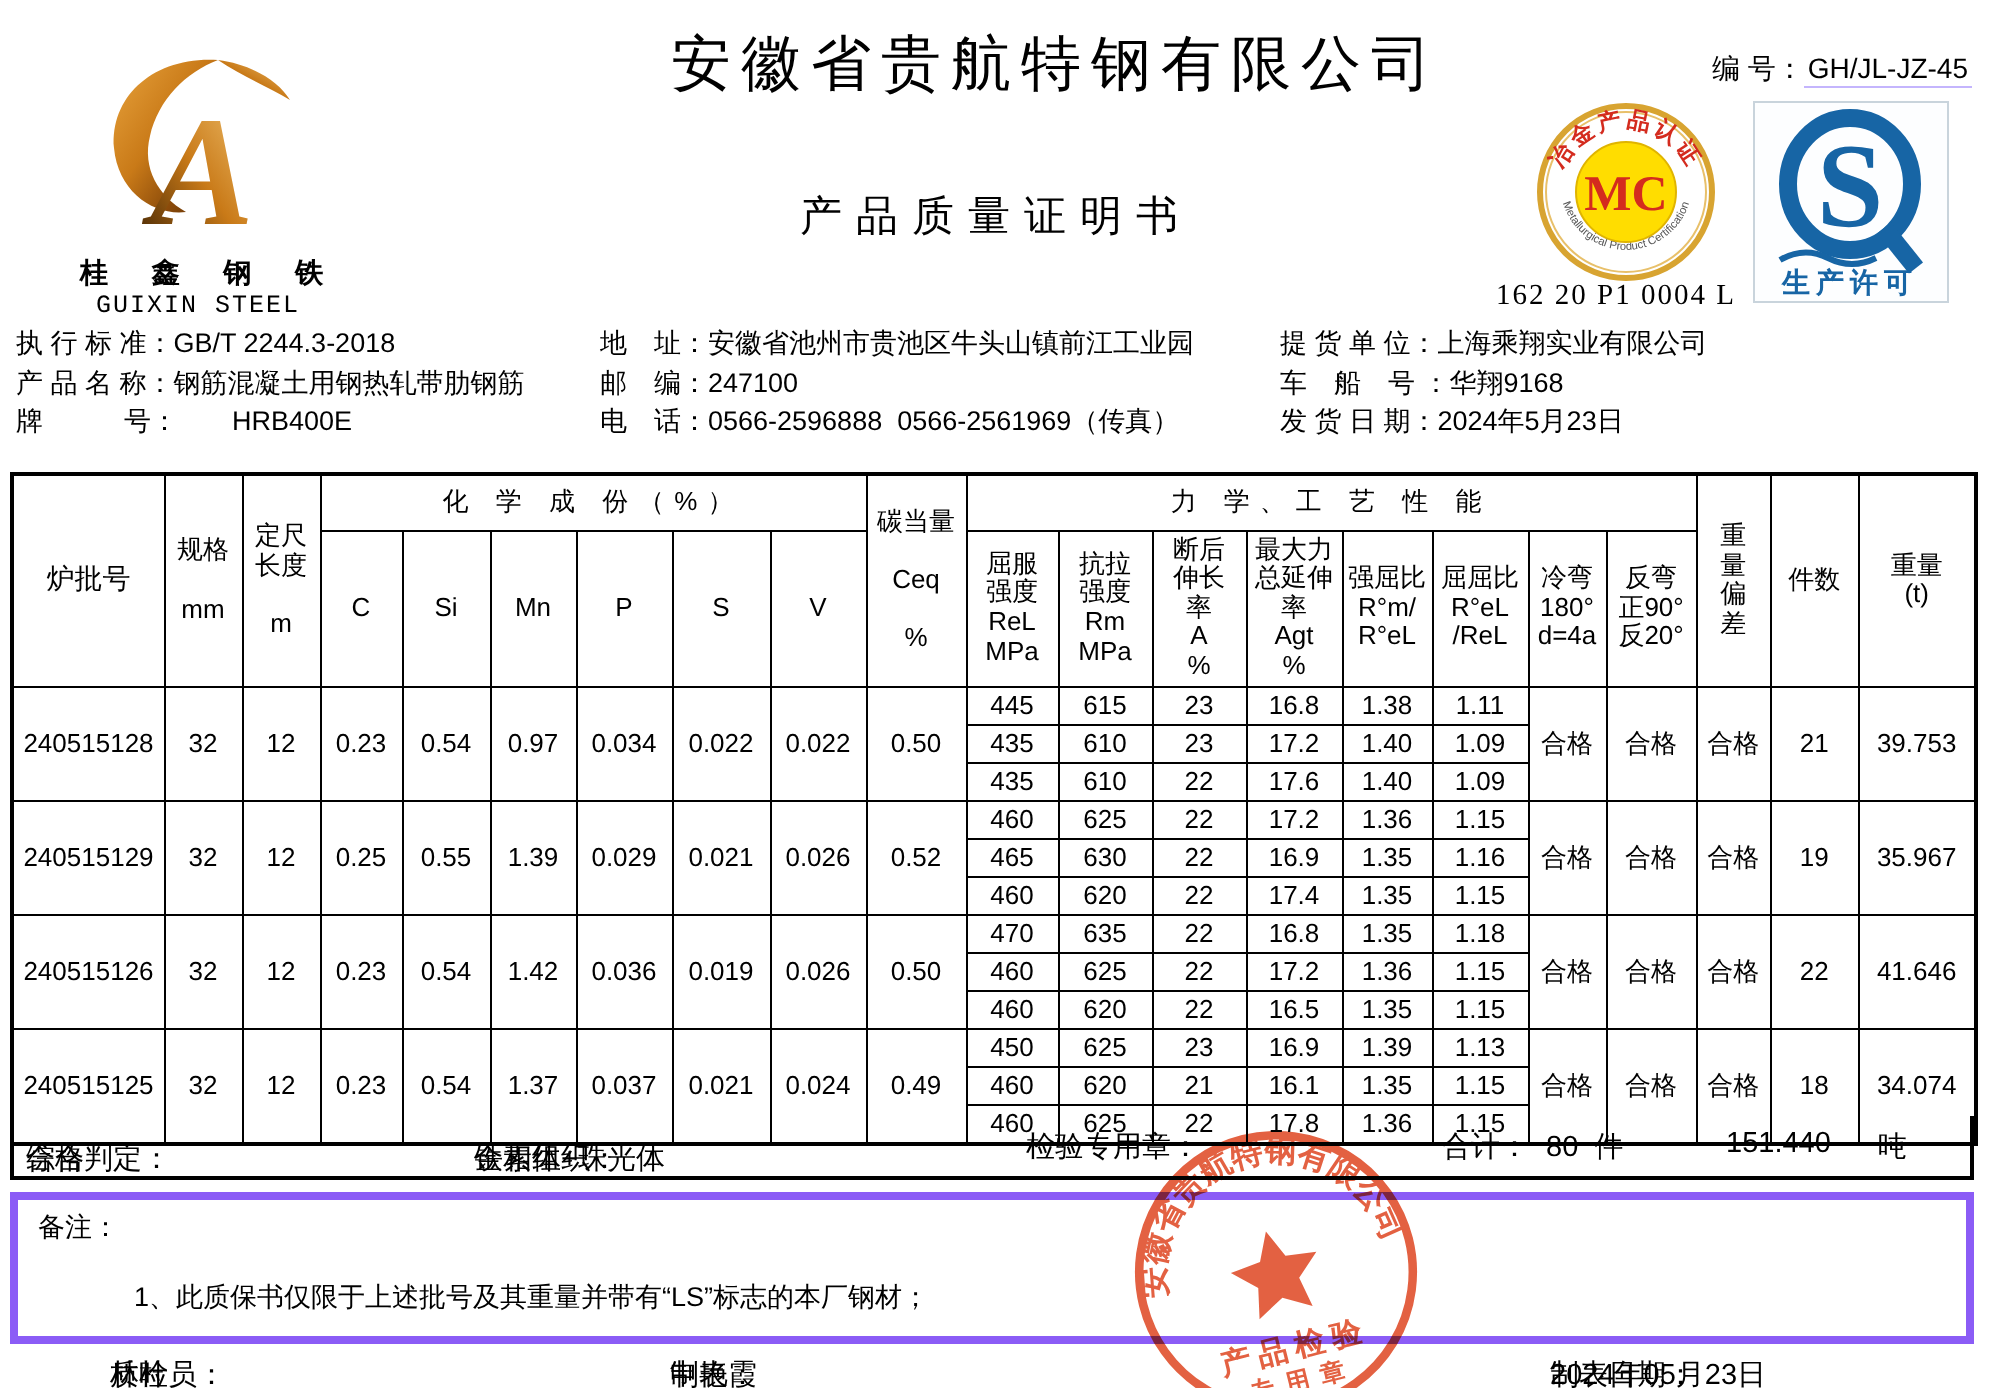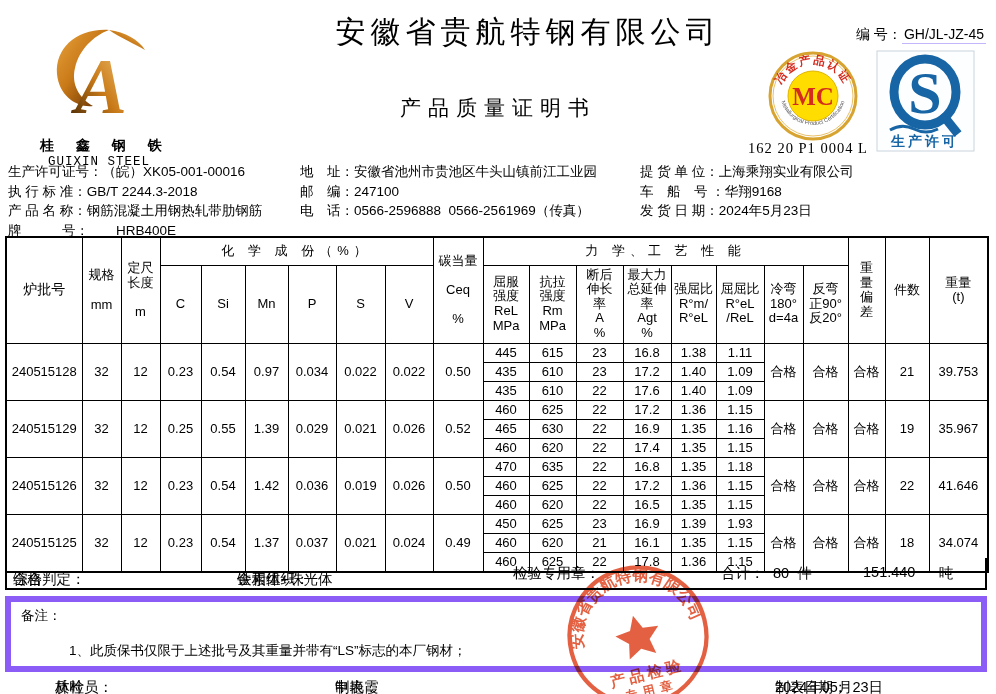--- a/index.html
+++ b/index.html
@@ -9,21 +9,21 @@
   
   .doc-title{position:absolute;top:12px;left:0;width:100%;box-sizing:border-box;padding-left:60px;
              text-align:center;font-family:"Liberation Serif","DejaVu Serif",serif;
              font-size:30px;letter-spacing:5px;}
   .doc-subtitle{position:absolute;top:94px;left:0;width:100%;box-sizing:border-box;
              text-align:center;font-family:"Liberation Serif","DejaVu Serif",serif;
              font-size:21px;letter-spacing:7px;}
   .serial{position:absolute;top:26px;right:10px;font-size:14px;}
   .serial .val{border-bottom:1px solid #c4b5fd;padding:0 2px 1px 2px;}
   .logo-wrap{position:absolute;left:40px;top:26px;width:118px;text-align:center;}
-  .logo-cn{font-size:14px;font-weight:bold;letter-spacing:9px;margin-top:11px;white-space:nowrap;}
+  .logo-cn{font-size:14px;font-weight:bold;letter-spacing:9px;margin-top:1px;white-space:nowrap;}
   .logo-en{font-size:12.5px;font-family:"Liberation Mono","DejaVu Sans Mono",monospace;letter-spacing:1px;white-space:nowrap;}
   .mc-badge{position:absolute;left:766px;top:50px;}
   .mc-number{position:absolute;left:748px;top:140px;font-size:14.5px;font-family:"Liberation Serif","DejaVu Serif",serif;letter-spacing:1px;}
   .qs-badge{position:absolute;left:876px;top:50px;}
 
   
   .info{position:absolute;top:162px;left:0;width:996px;font-size:13.5px;}
   .info-col{position:absolute;top:0;}
   .info-col.c1{left:8px;}  .info-col.c2{left:300px;}  .info-col.c3{left:640px;}
   .info-line{height:19.5px;line-height:19.5px;white-space:pre;}
@@ -40,21 +40,21 @@
 
   
   .summary{position:absolute;left:5px;top:558px;width:982px;height:32px;box-sizing:border-box;
            border:2px solid #000;border-top:none;font-size:14.5px;text-align:right;}
   .summary span{position:absolute;top:6px;white-space:pre;}
   .s-verdict{left:6px;} .s-structure{left:230px;} .s-stamp{left:506px;}
   .s-total-label{left:714px;} .s-pieces{left:766px;} .s-weight{left:856px;} .s-unit{left:932px;}
 
   
   .remarks{position:absolute;left:5px;top:596px;width:982px;height:76px;box-sizing:border-box;
-           border:6px solid #8b5cf6;font-size:13.5px;}
+           border:4px solid #8b5cf6;font-size:13.5px;}
   .remarks-label{position:absolute;left:10px;top:5px;}
   .remarks-lines{position:absolute;left:58px;top:5px;line-height:17.5px;white-space:pre-wrap;}
 
   
   .footer{position:absolute;left:0;top:672px;width:996px;height:22px;font-size:14.5px;}
   .footer span{position:absolute;top:3px;white-space:pre;}
   .f-qc{left:55px;} .f-maker{left:335px;} .f-date{left:775px;}
 
   
   .stamp{position:absolute;left:562px;top:560px;width:152px;height:152px;
@@ -119,21 +119,20 @@
       <ellipse cx="49" cy="42" rx="31" ry="33" fill="none" stroke="#1765a5" stroke-width="9"></ellipse>
       <line x1="66" y1="64" x2="82" y2="84" stroke="#1765a5" stroke-width="9"></line>
       <text x="49" y="63" text-anchor="middle" font-family="Liberation Serif, DejaVu Serif, serif" font-size="60" font-weight="bold" fill="#1765a5">S</text>
       <path d="M 14,80 Q 26,73 38,79 T 62,79" fill="none" stroke="#1765a5" stroke-width="3"></path>
       <text x="49" y="96" text-anchor="middle" font-size="14" font-weight="bold" fill="#1765a5" letter-spacing="3">生产许可</text>
     </svg>
   </div>
 
   <div class="info">
     <div class="info-col c1">
-      <div class="info-line"><span>生产许可证号：</span><span>（皖）XK05-001-00016</span></div>
       <div class="info-line"><span>执 行 标 准：</span><span>GB/T 2244.3-2018</span></div>
       <div class="info-line"><span>产 品 名 称：</span><span>钢筋混凝土用钢热轧带肋钢筋</span></div>
       <div class="info-line"><span>牌　　　号：</span><span>　　HRB400E</span></div>
     </div>
     <div class="info-col c2">
       <div class="info-line"><span>地　址：</span><span>安徽省池州市贵池区牛头山镇前江工业园</span></div>
       <div class="info-line"><span>邮　编：</span><span>247100</span></div>
       <div class="info-line"><span>电　话：</span><span>0566-2596888  0566-2561969（传真）</span></div>
     </div>
     <div class="info-col c3">
@@ -358,21 +357,21 @@
           <td rowspan="3">1.37</td>
           <td rowspan="3">0.037</td>
           <td rowspan="3">0.021</td>
           <td rowspan="3">0.024</td>
           <td rowspan="3">0.49</td>
           <td>450</td>
           <td>625</td>
           <td>23</td>
           <td>16.9</td>
           <td>1.39</td>
-          <td>1.93</td>
+          <td>1.13</td>
           <td rowspan="3">合格</td>
           <td rowspan="3">合格</td>
           <td rowspan="3">合格</td>
           <td rowspan="3">18</td>
           <td rowspan="3">34.074</td>
         </tr>
         <tr>
           <td>460</td>
           <td>620</td>
           <td>21</td>

